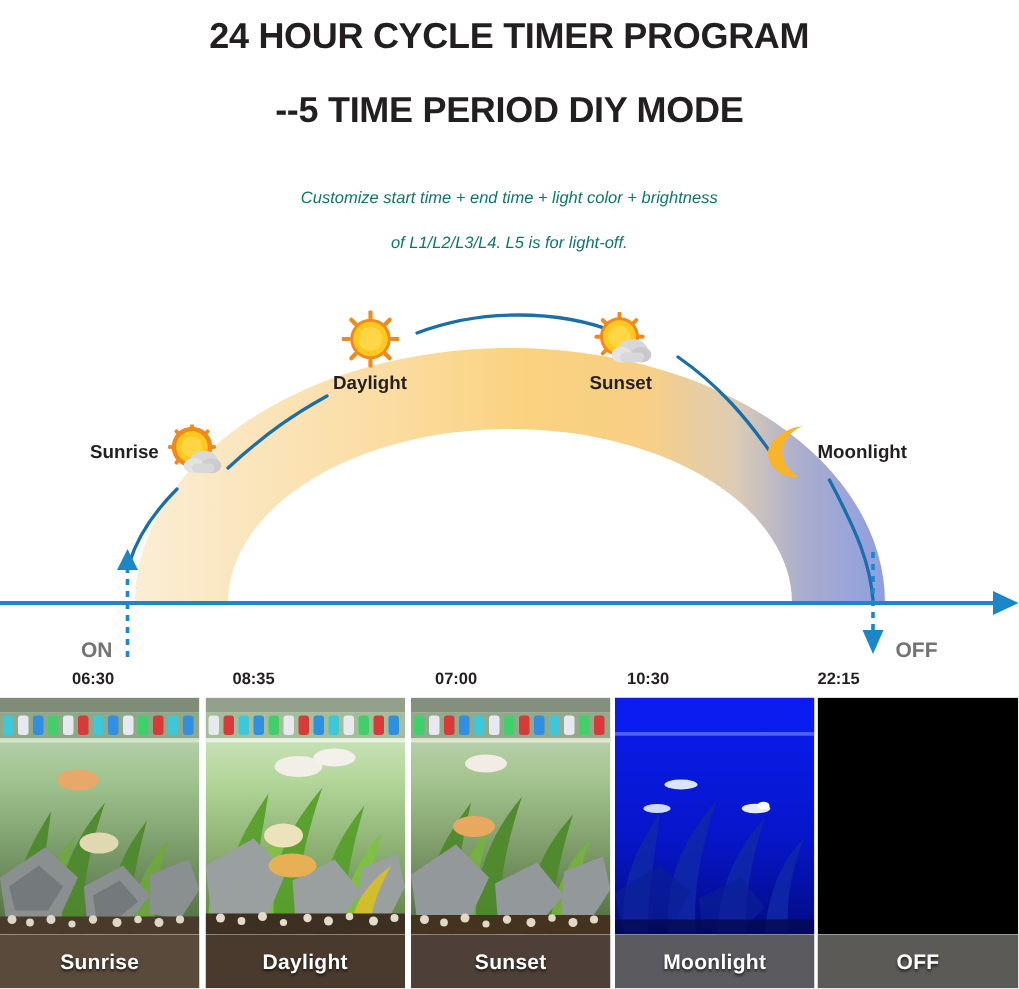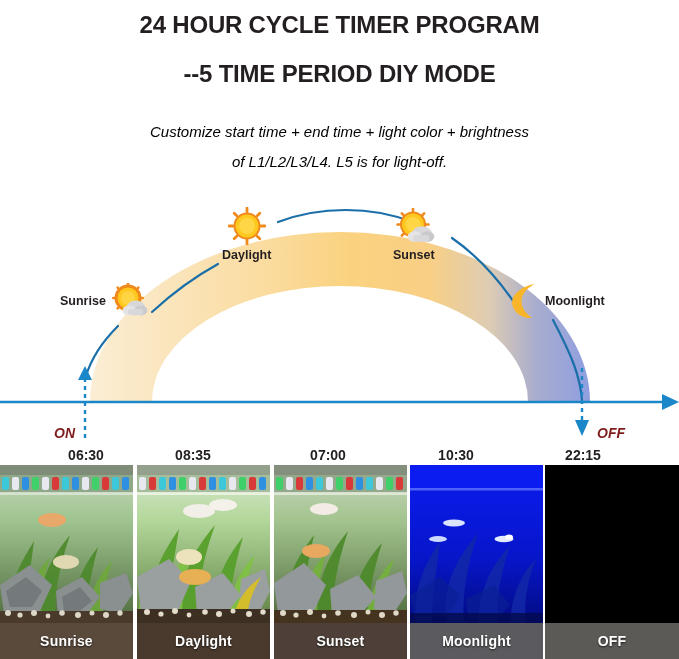--- a/index.html
+++ b/index.html
@@ -31,22 +31,22 @@
     color: #231f20;
     line-height: 38px;
     white-space: nowrap;
   }
   #title-line-1 { margin-top: 6px; }
   #title-line-2 { margin-top: 11px; }
 
   .subtitle-line {
     font-family: "Liberation Sans", sans-serif;
     font-style: italic;
-    font-size: 15px;
-    color: #000000;
+    font-size: 11px;
+    color: #0f766e;
     line-height: 30px;
     white-space: nowrap;
   }
   #subtitle-line-1 { margin-top: 24px; }
 
   
   #diagram {
     position: absolute;
     left: 0;
     top: 180px;
@@ -62,34 +62,33 @@
     position: absolute;
     font-family: "Liberation Sans", sans-serif;
     font-size: 12.5px;
     font-weight: bold;
     color: #231f20;
     white-space: nowrap;
   }
   .tick-label {
     position: absolute;
     font-family: "Liberation Sans", sans-serif;
-    font-size: 14px;
+    font-size: 11px;
     font-weight: bold;
     color: #231f20;
     white-space: nowrap;
-    text-align: center;
+    text-align: left;
   }
   .onoff-label {
     position: absolute;
     font-family: "Liberation Sans", sans-serif;
     font-size: 14px;
     font-weight: bold;
-    color: #7f1d1d;
+    color: #737373;
     white-space: nowrap;
-    font-style: italic;
   }
 
   .weather-icon {
     position: absolute;
   }
 
   
   #photo-strip {
     position: absolute;
     left: 0;

